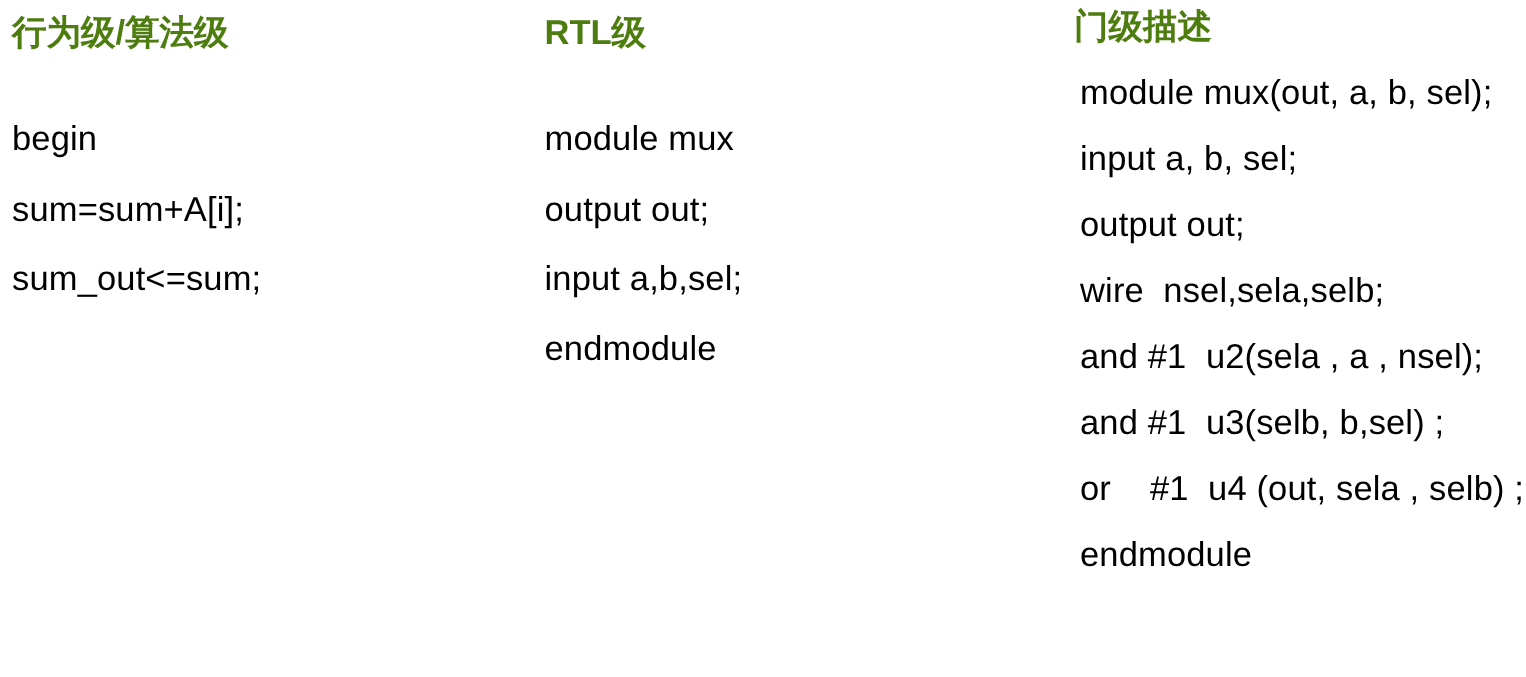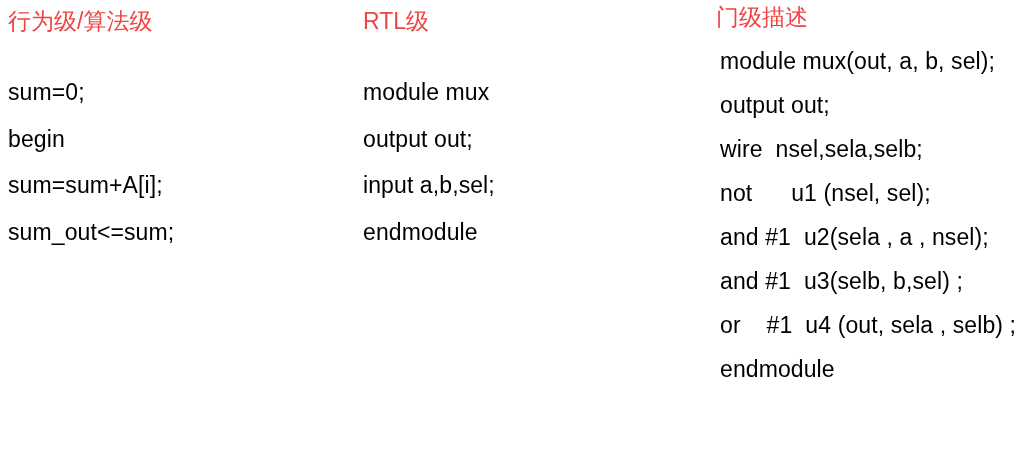--- a/index.html
+++ b/index.html
@@ -34,22 +34,23 @@
   .line {
     font-size: 23px;
     line-height: 1.0;
     letter-spacing: 0.1px;
     color: #000000;
     white-space: pre;
   }
   .heading {
     font-size: 23px;
     line-height: 1.0;
-    color: #ef4444;
+    color: #4d7c0f;
     white-space: pre;
+    font-weight: bold;
   }
 
   
   .col-behavioral .heading,
   .col-rtl .heading { position: absolute; top: 10px; left: 0; }
 
   .col-behavioral .body,
   .col-rtl .body { position: absolute; top: 81px; left: 0; }
 
   .col-behavioral .body .line,
@@ -61,44 +62,43 @@
   .col-gate .body .line { height: 44px; }
 </style>
 </head>
 <body>
 
 <div class="page">
 
   <div class="column col-behavioral">
     <div class="heading">行为级/算法级</div>
     <div class="body">
-      <div class="line">sum=0;</div>
       <div class="line">begin</div>
       <div class="line">sum=sum+A[i];</div>
       <div class="line">sum_out&lt;=sum;</div>
     </div>
   </div>
 
   <div class="column col-rtl">
     <div class="heading">RTL级</div>
     <div class="body">
       <div class="line">module mux</div>
       <div class="line">output out;</div>
       <div class="line">input a,b,sel;</div>
       <div class="line">endmodule</div>
     </div>
   </div>
 
   <div class="column col-gate">
     <div class="heading">门级描述</div>
     <div class="body">
       <div class="line">module mux(out, a, b, sel);</div>
+      <div class="line">input a, b, sel;</div>
       <div class="line">output out;</div>
       <div class="line">wire  nsel,sela,selb;</div>
-      <div class="line">not      u1 (nsel, sel);</div>
       <div class="line">and #1  u2(sela , a , nsel);</div>
       <div class="line">and #1  u3(selb, b,sel) ;</div>
       <div class="line">or    #1  u4 (out, sela , selb) ;</div>
       <div class="line">endmodule</div>
     </div>
   </div>
 
 </div>
 
 </body></html>

